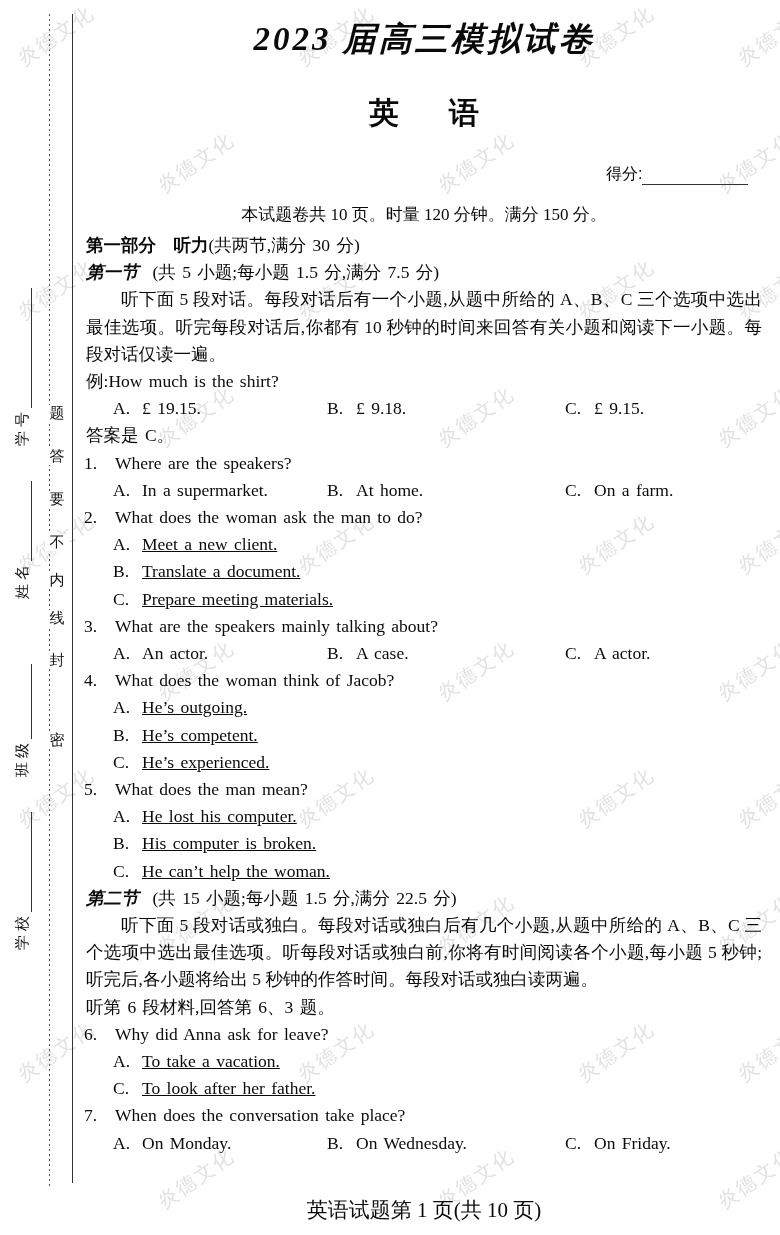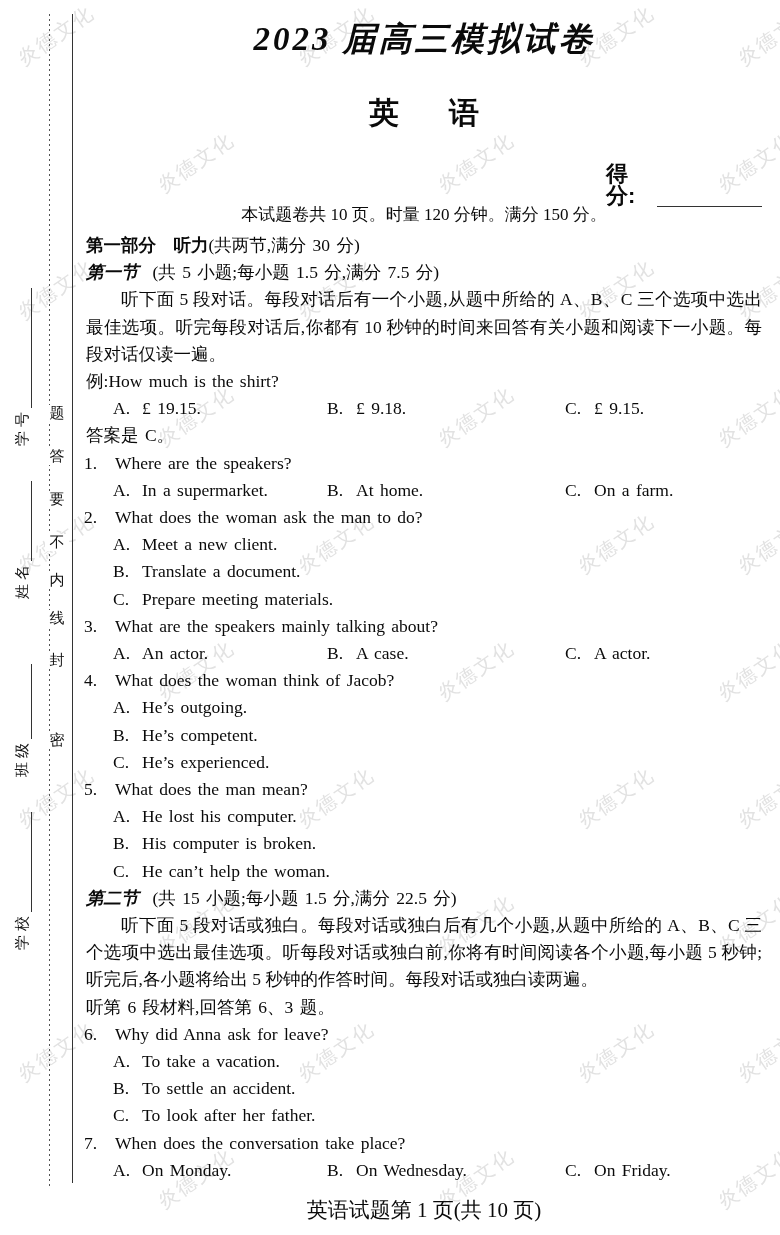--- a/index.html
+++ b/index.html
@@ -39,36 +39,36 @@
   .exam-title{
     position:absolute;top:20px;left:0;width:100%;text-align:center;
     font-size:33px;font-weight:bold;font-style:italic;letter-spacing:3px;line-height:38px;
   }
   .subject{
     position:absolute;top:96px;left:0;width:100%;display:flex;justify-content:center;gap:50px;
     font-family:"Liberation Sans","DejaVu Sans",sans-serif;font-weight:bold;font-size:30px;line-height:34px;
   }
   .score-row{position:absolute;top:163px;left:520px;display:flex;align-items:flex-end;}
   .score-label{
-    font-family:"Liberation Sans","DejaVu Sans",sans-serif;font-weight:bold;font-size:22px;line-height:22px;
+    font-family:"Liberation Sans","DejaVu Sans",sans-serif;font-weight:normal;font-size:16px;line-height:22px;
   }
   .score-blank{display:inline-block;width:106px;height:20px;border-bottom:1px solid #333;}
   .paper-info{position:absolute;top:202px;left:0;width:100%;text-align:center;font-size:17px;line-height:26px;}
   .flow{position:absolute;top:232px;left:0;width:676px;font-size:17.5px;line-height:27.2px;word-spacing:2px;}
   .line{white-space:nowrap;}
   .hei{font-family:"Liberation Sans","DejaVu Sans",sans-serif;font-weight:bold;}
   .hei.gap{margin-right:14px;font-style:italic;}
   .kai{}
   .para{margin:0;text-indent:2em;text-align:justify;word-spacing:normal;}
   .qnum{display:inline-block;width:31px;margin-left:-2px;}
   .optrow{position:relative;height:27.2px;}
   .opt{position:absolute;top:0;white-space:nowrap;}
   .posA{left:27px}.posB{left:241px}.posC{left:479px}
   .letter{display:inline-block;width:29px;}
-  .stack-opt{padding-left:27px;white-space:nowrap;}
+  .stack-opt{padding-left:27px;white-space:nowrap;text-decoration:underline;}
   .footer{position:absolute;top:1196px;left:0;width:100%;text-align:center;font-size:21px;}
 </style>
 </head>
 <body>
 
 <div id="wm-layer">
     <span class="wm" style="left: 12px; top: 22px;">炎德文化</span>
     <span class="wm" style="left: 292px; top: 22px;">炎德文化</span>
     <span class="wm" style="left: 572px; top: 22px;">炎德文化</span>
     <span class="wm" style="left: 732px; top: 22px;">炎德文化</span>
@@ -205,21 +205,20 @@
       <span class="hei gap">第二节</span><span class="kai">(共 15 小题;每小题 1.5 分,满分 22.5 分)</span>
     </div>
 
     <p class="para">听下面 5 段对话或独白。每段对话或独白后有几个小题,从题中所给的 A、B、C 三个选项中选出最佳选项。听每段对话或独白前,你将有时间阅读各个小题,每小题 5 秒钟;听完后,各小题将给出 5 秒钟的作答时间。每段对话或独白读两遍。</p>
 
     <div class="line">听第 6 段材料,回答第 6、3 题。</div>
 
     <div id="qlist2">
         <div class="line"><span class="qnum">6.</span><span>Why did Anna ask for leave?</span></div>
         <div class="stack-opt"><span class="letter">A.</span><span>To take a vacation.</span></div>
-        <div class="stack-opt"><span class="letter">B.</span><span>To settle an accident.</span></div>
         <div class="stack-opt"><span class="letter">C.</span><span>To look after her father.</span></div>
         <div class="line"><span class="qnum">7.</span><span>When does the conversation take place?</span></div>
         <div class="optrow">
           <span class="opt posA"><span class="letter">A.</span><span>On Monday.</span></span>
           <span class="opt posB"><span class="letter">B.</span><span>On Wednesday.</span></span>
           <span class="opt posC"><span class="letter">C.</span><span>On Friday.</span></span>
         </div>
       </div>
   </div>
 

